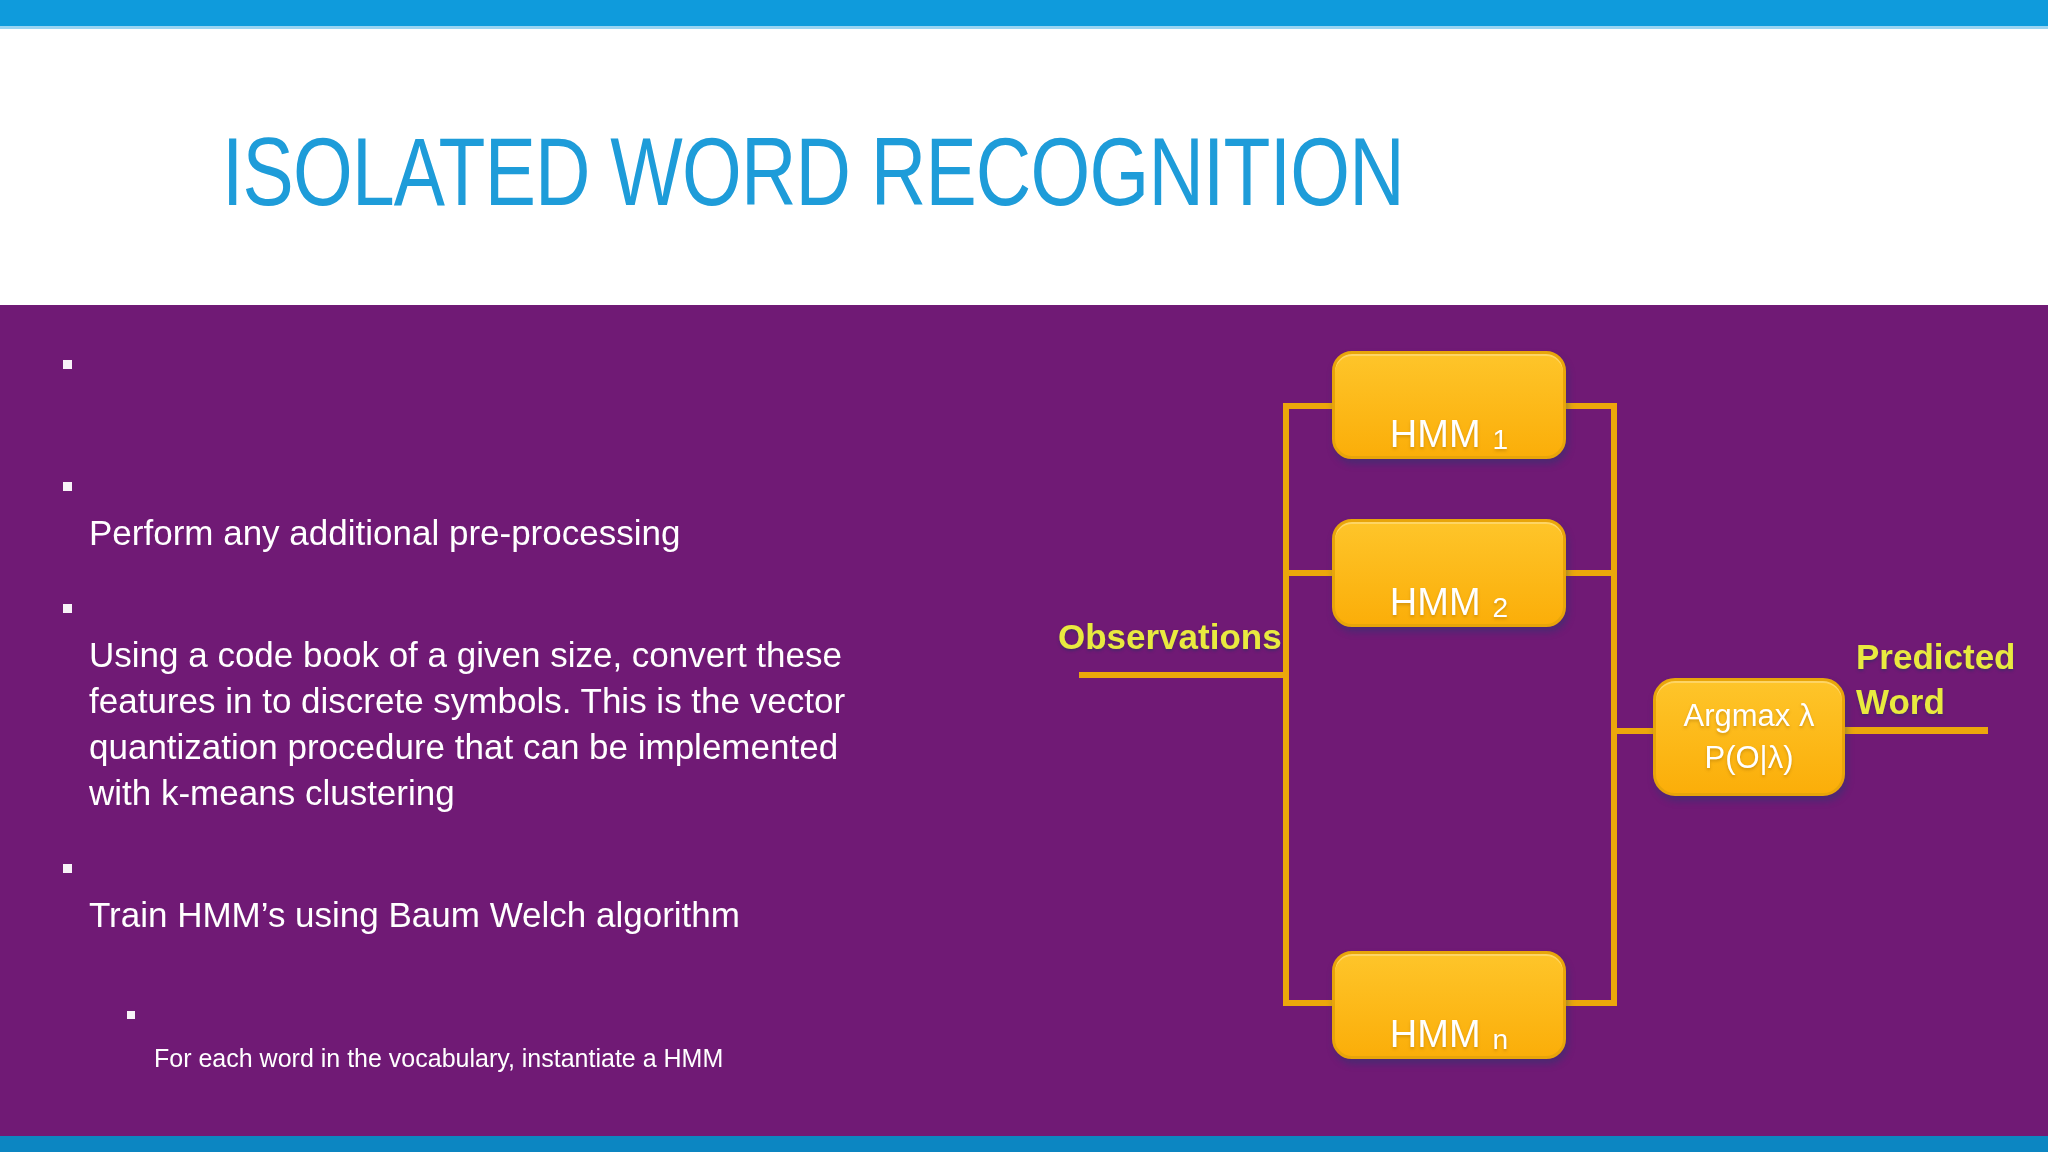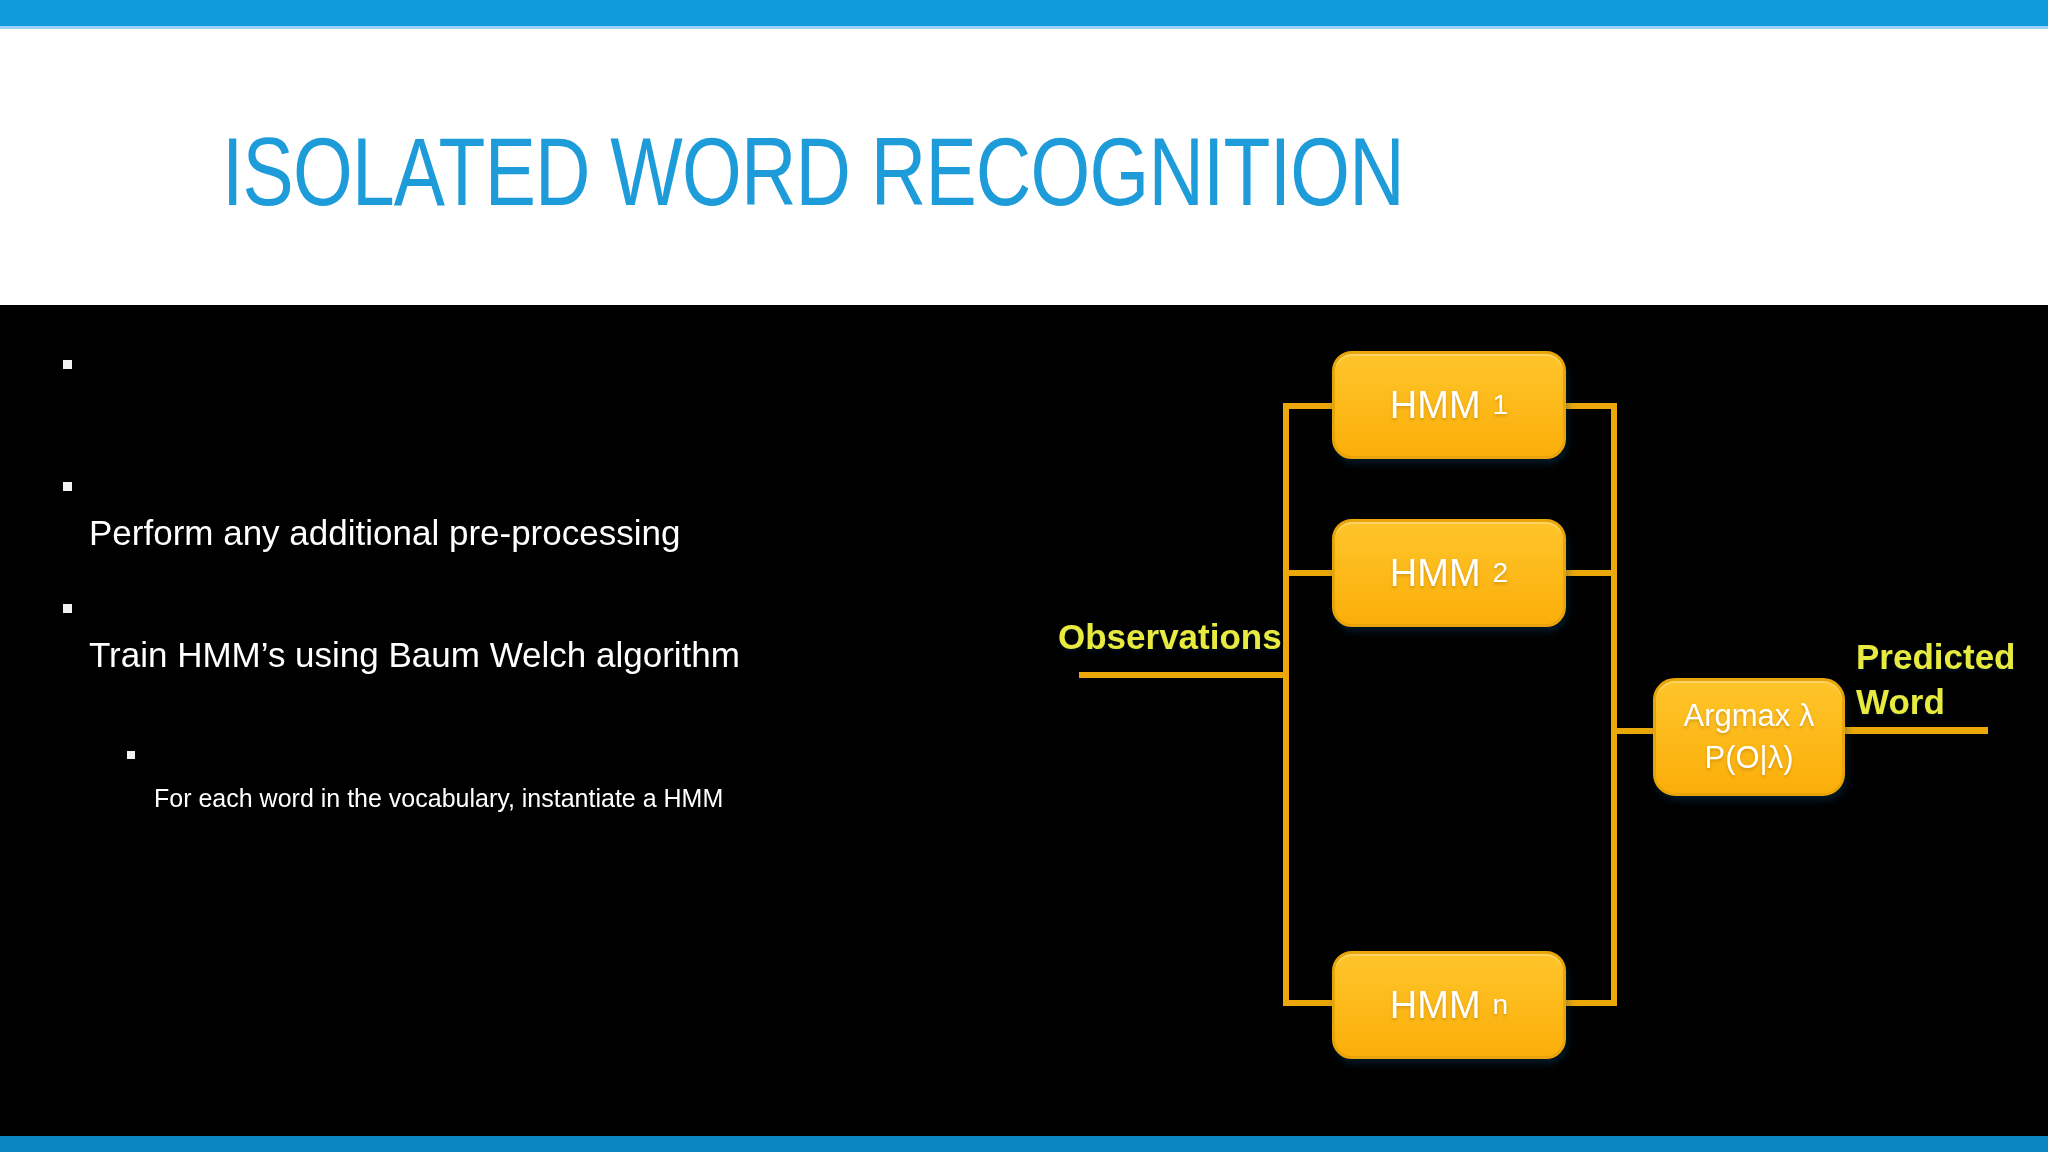--- a/index.html
+++ b/index.html
@@ -1,20 +1,20 @@
 <!DOCTYPE html>
 <html><head>
 <meta charset="utf-8">
 <style>
   html,body{margin:0;padding:0;background:#222;}
   .slide{
     position:relative;
     width:2048px;height:1152px;
     overflow:hidden;
-    background:#000000;
+    background:#701a75;
     font-family:"Liberation Sans","DejaVu Sans",sans-serif;
   }
   
   .top-bar{
     position:absolute;left:0;top:0;width:2048px;height:26px;
     background:#0F9BDC;border-bottom:3px solid #9AD4F2;
   }
   .title-band{
     position:absolute;left:0;top:29px;width:2048px;height:276px;
     background:#FFFFFF;
@@ -53,21 +53,21 @@
   .hline{height:6px;}
   .vline{width:6px;}
   .node{
     position:absolute;box-sizing:border-box;
     background:linear-gradient(180deg,#FEC52A 0%,#FBAE09 100%);
     border:3px solid #E8A50A;border-radius:20px;
     box-shadow:2px 5px 7px rgba(8,70,110,0.35), inset 0 2px 0 rgba(255,255,255,0.28);
     display:flex;align-items:center;justify-content:center;
     color:#FFFFFF;text-shadow:0 2px 3px rgba(140,90,0,0.35);
   }
-  .hmm-node{left:1332px;width:234px;height:108px;font-size:38px;}
+  .hmm-node{left:1332px;width:234px;height:108px;font-size:38px;align-items:flex-end;}
   .hmm-node .num{font-size:0.74em;margin-left:12px;}
   .argmax-node{
     left:1653px;top:678px;width:192px;height:118px;
     font-size:31px;line-height:42px;text-align:center;white-space:pre-line;
     border-radius:22px;
   }
   .flow-label{
     position:absolute;color:#E9EA3F;font-weight:bold;
     font-size:35px;line-height:45px;white-space:pre-line;
     text-shadow:0 2px 3px rgba(0,60,90,0.35);
@@ -86,20 +86,26 @@
   <div class="top-bar"></div>
   <div class="title-band"></div>
   <div class="slide-title">ISOLATED WORD RECOGNITION</div>
 
   <div class="bullets">
     <div class="b1">
       <span class="marker"></span>
     </div>
     <div class="b1">
       <span class="marker"></span><span>Perform any additional pre-processing</span>
+    </div>
+    <div class="b1">
+      <span class="marker"></span><span>Using a code book of a given size, convert these
+features in to discrete symbols. This is the vector
+quantization procedure that can be implemented
+with k-means clustering</span>
     </div>
     <div class="b1">
       <span class="marker"></span><span>Train HMM’s using Baum Welch algorithm</span>
       <div class="sublist">
         <div class="b2">
           <span class="marker"></span><span>For each word in the vocabulary, instantiate a HMM</span>
         </div>
         
         
       </div>

